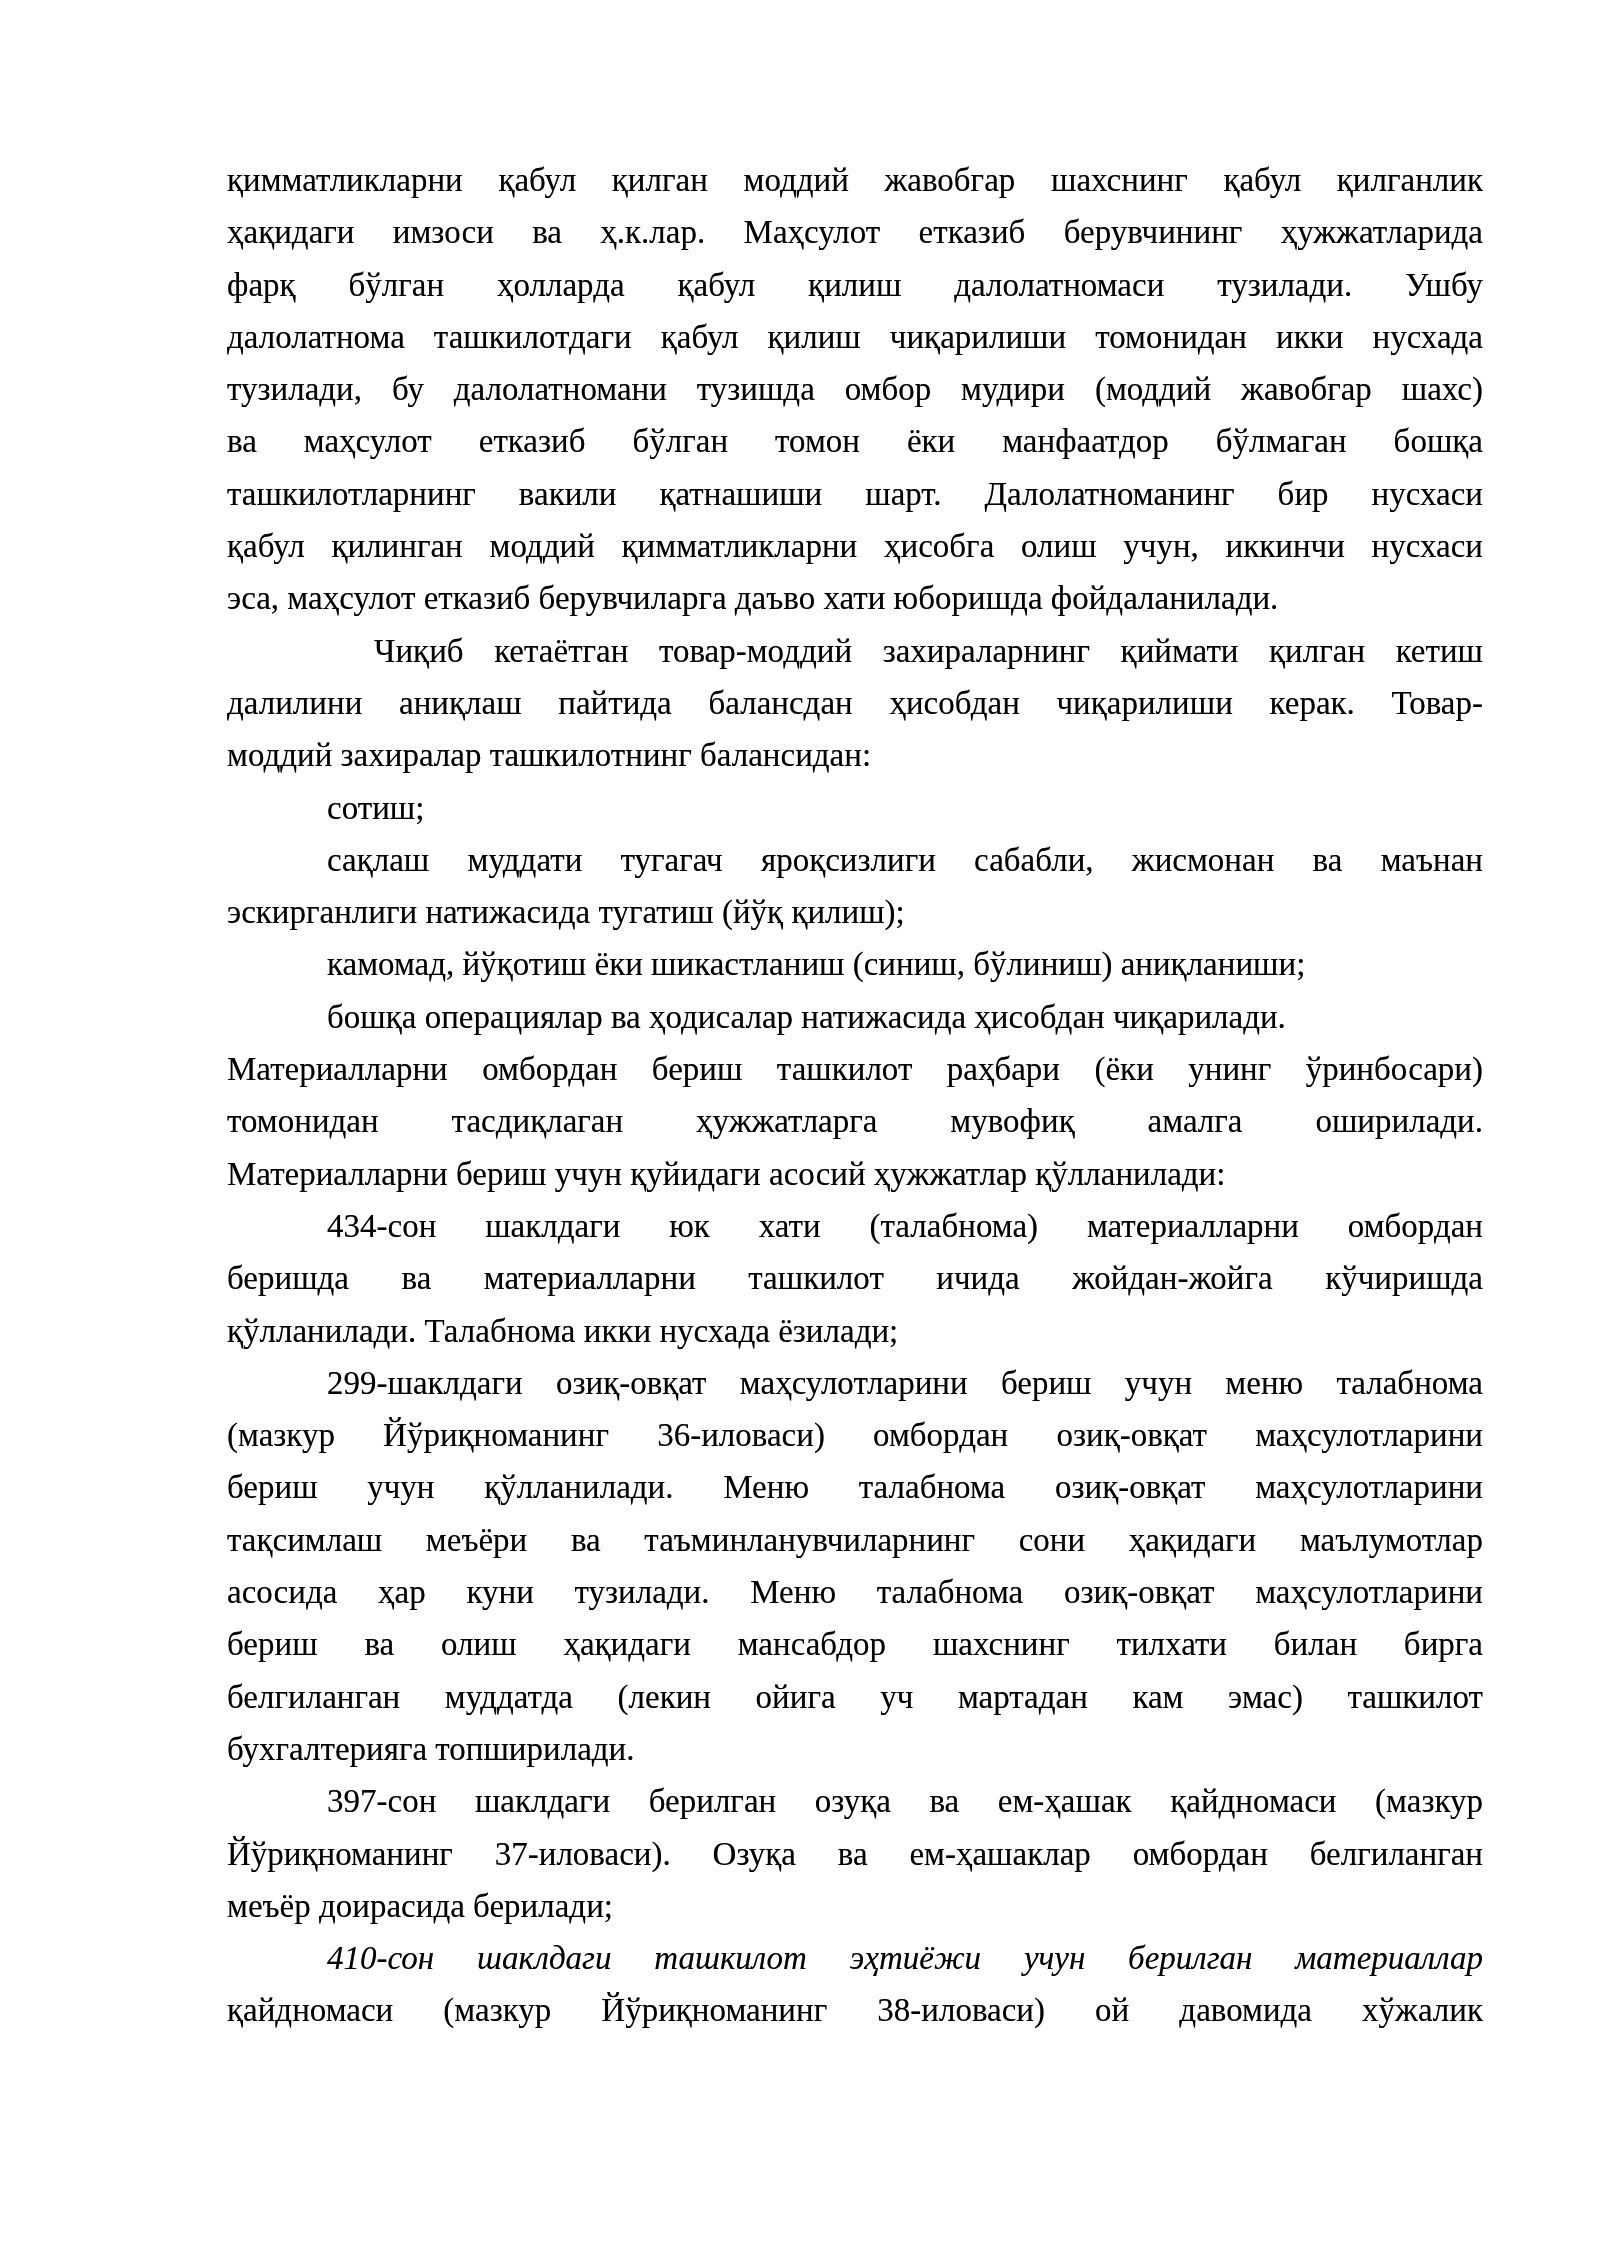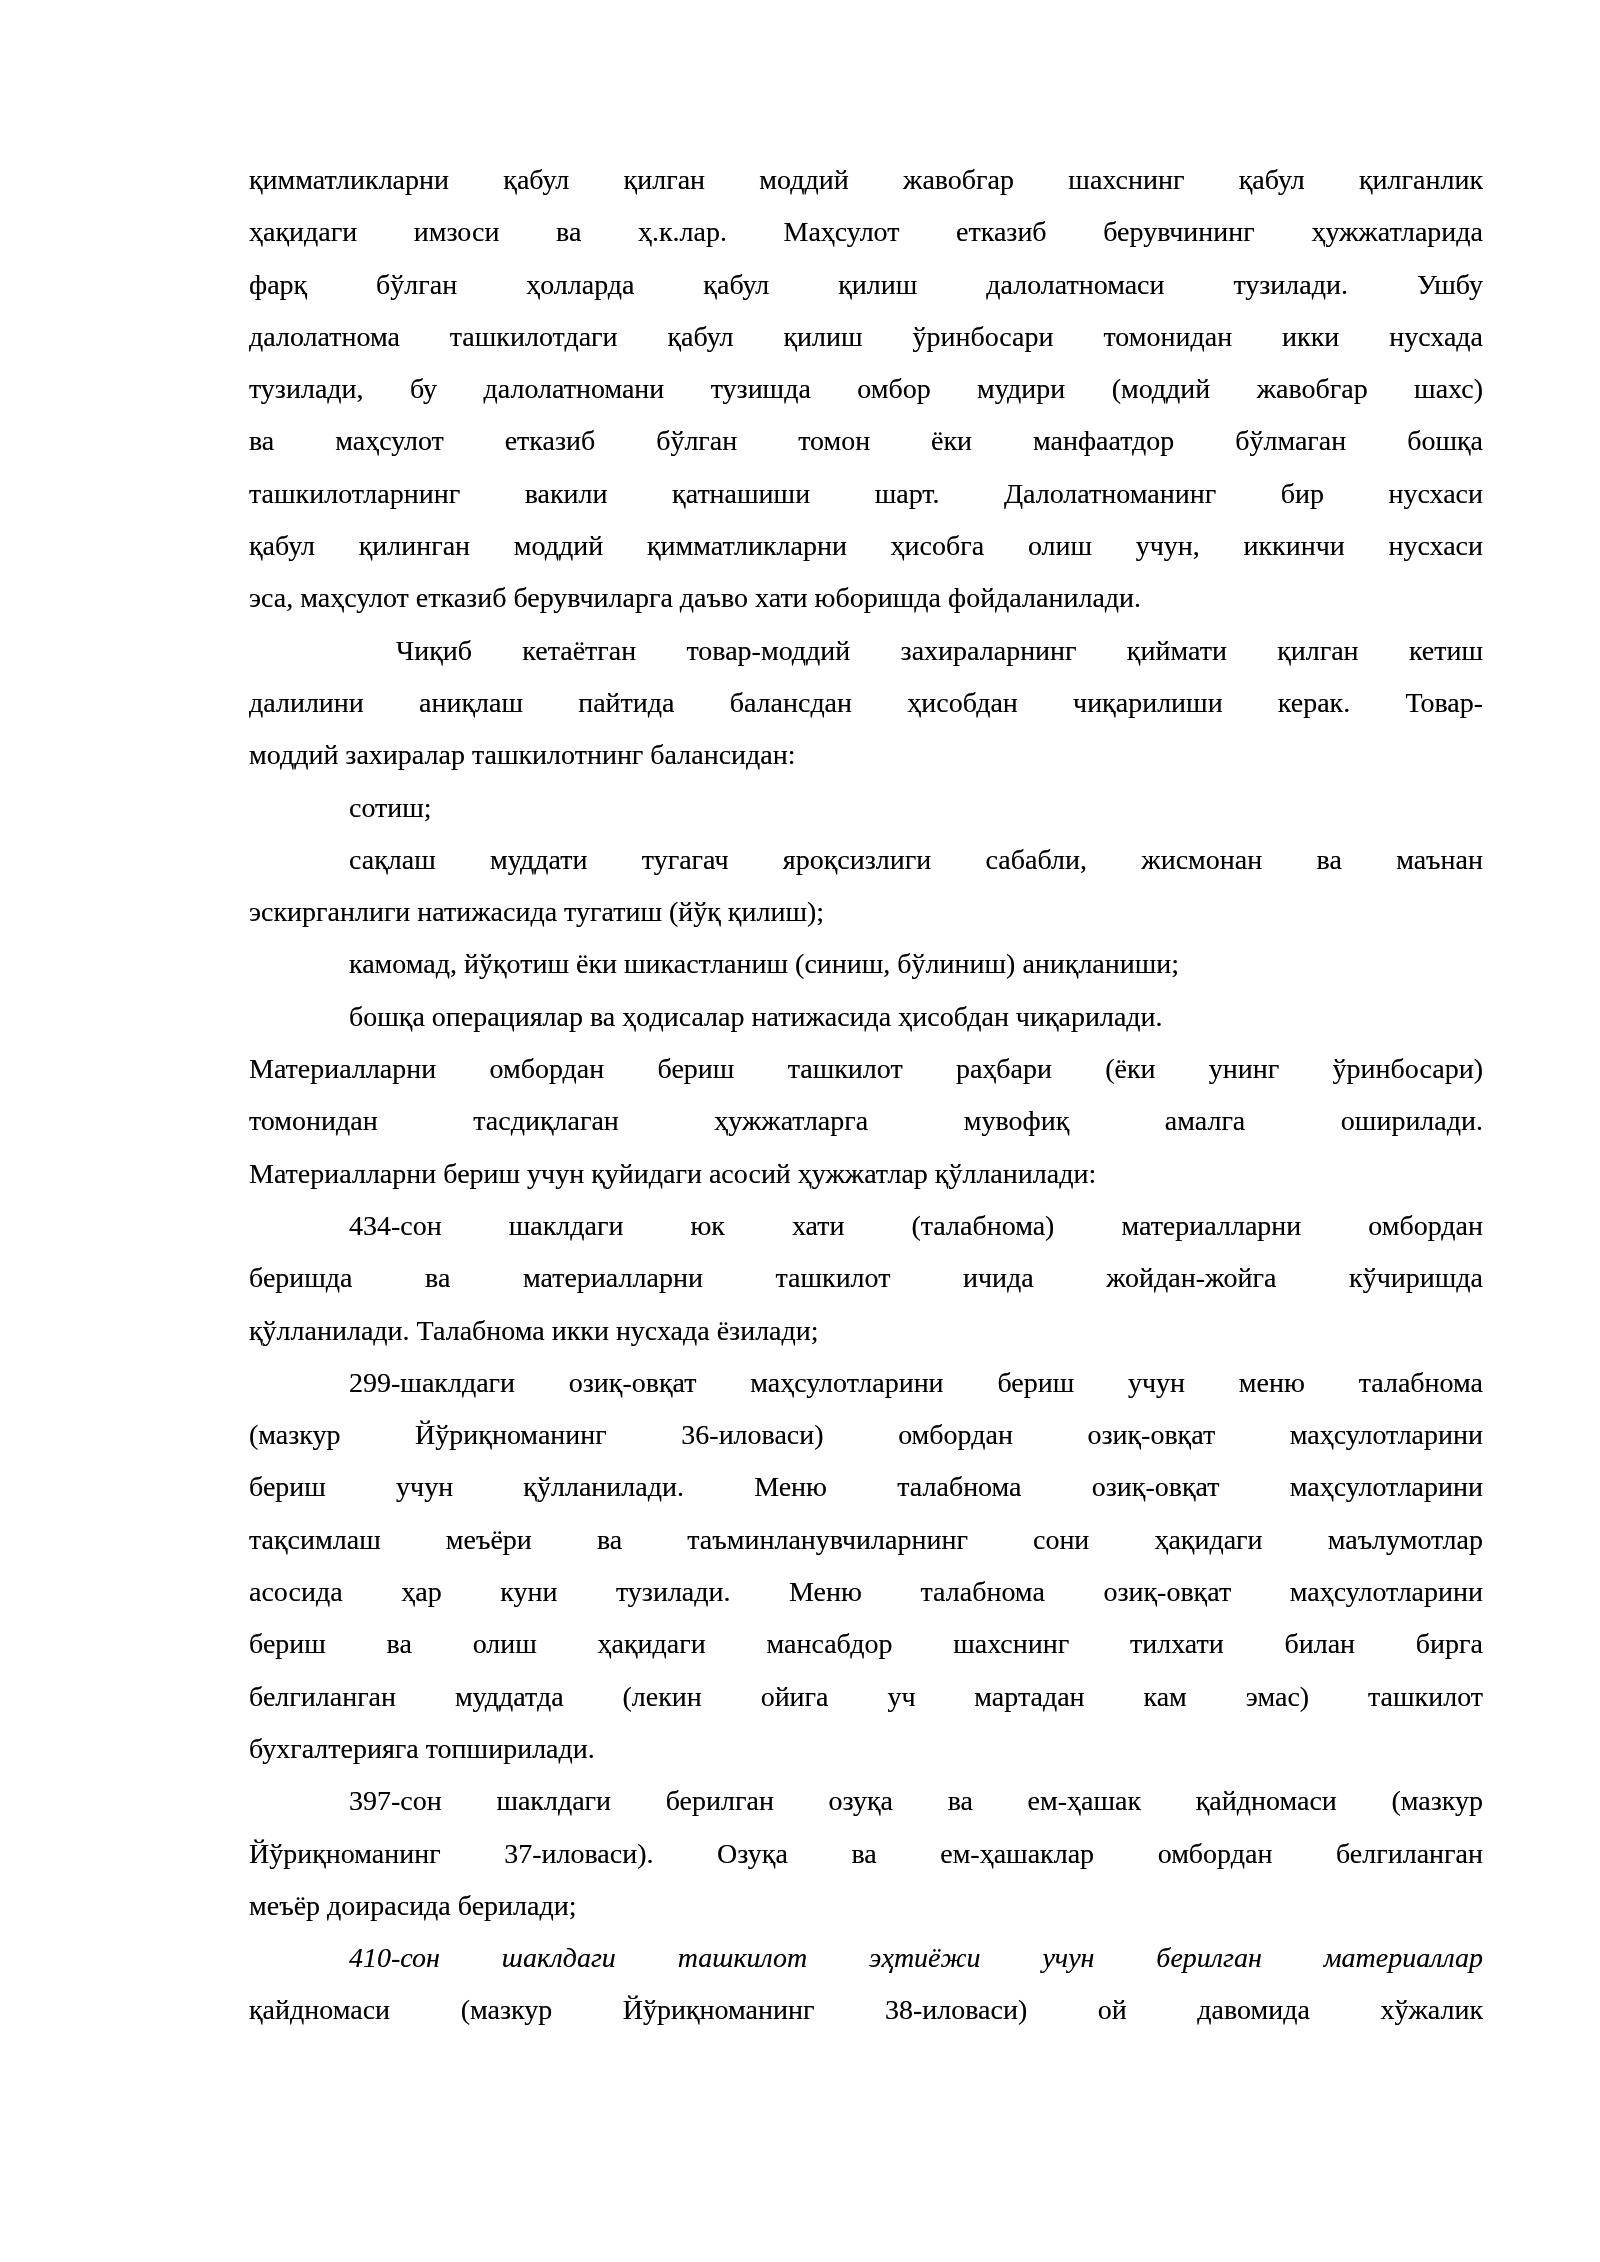--- a/index.html
+++ b/index.html
@@ -22,41 +22,40 @@
     .text-block {
       position: absolute;
       left: 227px;
       top: 154px;
       width: 1256px;
       color: #000000;
     }
     .line {
       height: 52.3px;
       line-height: 52.3px;
-      font-size: 28px;
+      font-size: 33px;
       text-align: justify;
       text-align-last: justify;
       overflow: hidden;
       white-space: normal;
       text-shadow: 0 0 0.6px rgba(0,0,0,0.45);
-      margin-left: 22px;
     }
     .line.last {
       text-align-last: left;
     }
   </style>
 </head>
 <body>
 
 <div class="page">
   <div class="text-block" id="text-block">
       <div class="line">қимматликларни қабул қилган моддий жавобгар шахснинг қабул қилганлик</div>
       <div class="line">ҳақидаги имзоси ва ҳ.к.лар. Маҳсулот етказиб берувчининг ҳужжатларида</div>
       <div class="line">фарқ бўлган ҳолларда қабул қилиш далолатномаси тузилади. Ушбу</div>
-      <div class="line">далолатнома ташкилотдаги қабул қилиш ўринбосари томонидан икки нусхада</div>
+      <div class="line">далолатнома ташкилотдаги қабул қилиш чиқарилиши томонидан икки нусхада</div>
       <div class="line">тузилади, бу далолатномани тузишда омбор мудири (моддий жавобгар шахс)</div>
       <div class="line">ва маҳсулот етказиб бўлган томон ёки манфаатдор бўлмаган бошқа</div>
       <div class="line">ташкилотларнинг вакили қатнашиши шарт.  Далолатноманинг бир нусхаси</div>
       <div class="line">қабул қилинган моддий қимматликларни ҳисобга олиш учун, иккинчи нусхаси</div>
       <div class="line last">эса, маҳсулот етказиб берувчиларга даъво хати юборишда фойдаланилади.</div>
       <div class="line" style="padding-left: 147px;">Чиқиб кетаётган товар-моддий захираларнинг қиймати қилган кетиш</div>
       <div class="line">далилини аниқлаш пайтида балансдан ҳисобдан чиқарилиши керак. Товар-</div>
       <div class="line last">моддий захиралар ташкилотнинг балансидан:</div>
       <div class="line last" style="padding-left: 100px;">сотиш;</div>
       <div class="line" style="padding-left: 100px;">сақлаш муддати тугагач яроқсизлиги сабабли, жисмонан ва маънан</div>

